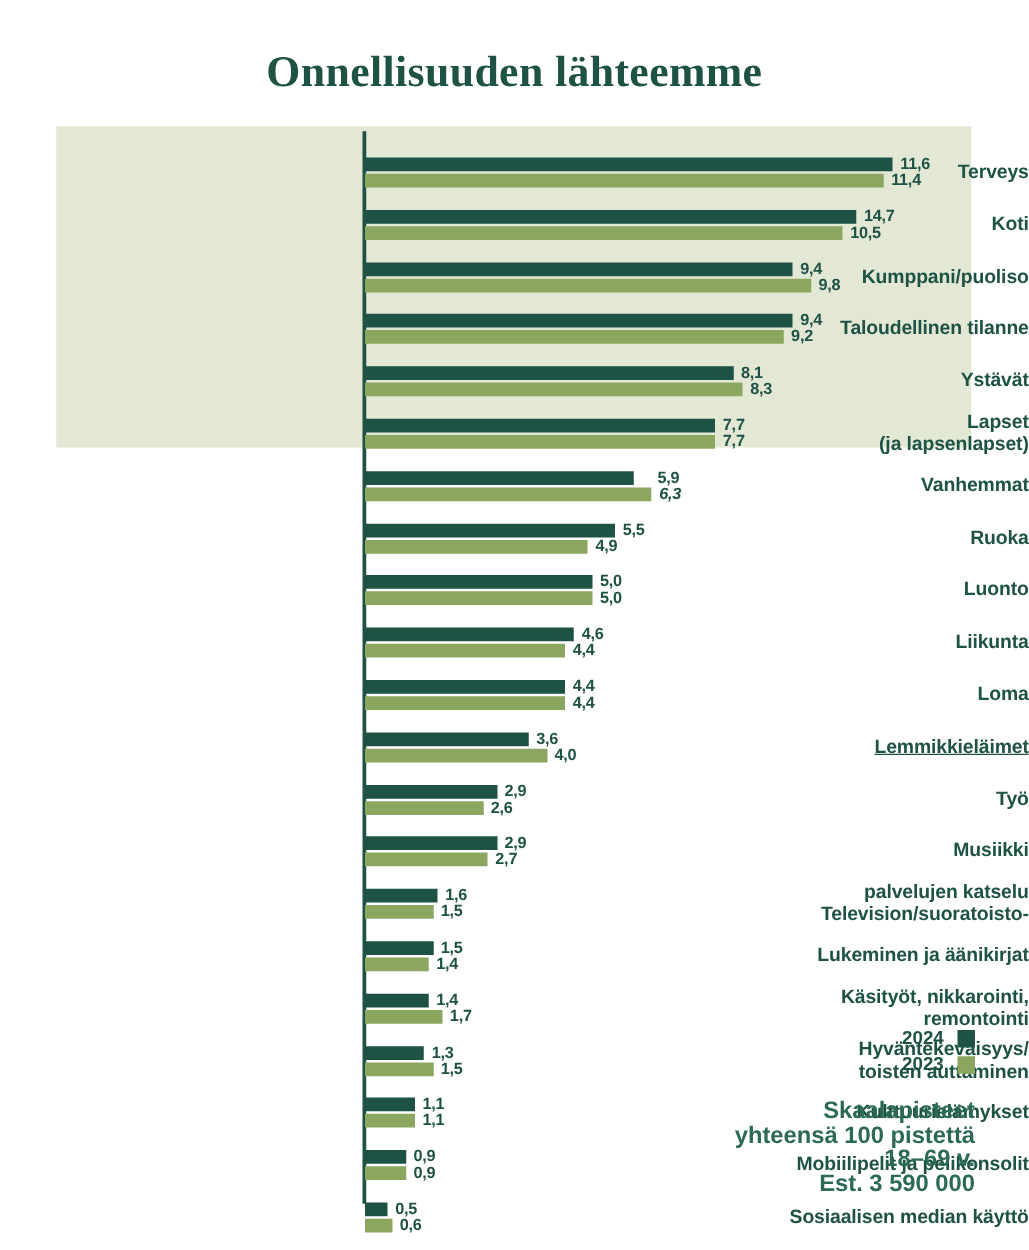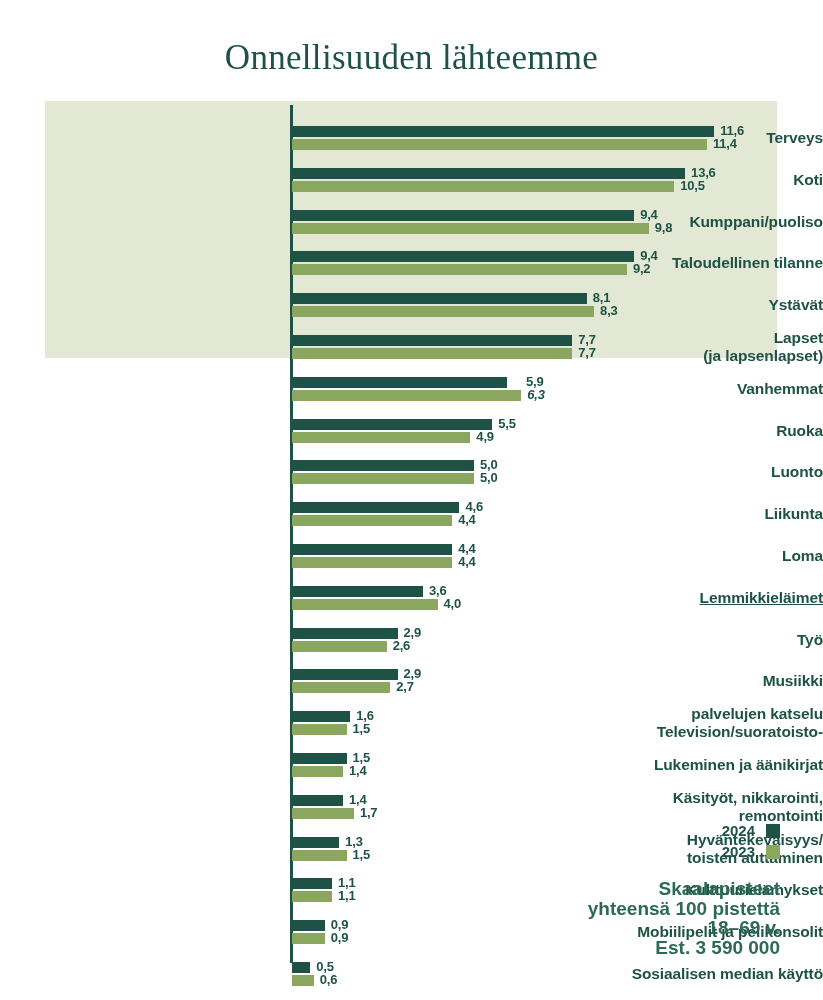--- a/index.html
+++ b/index.html
@@ -14,21 +14,21 @@
     font-family: "Liberation Sans", sans-serif;
     overflow: hidden;
   }
   #chart-title {
     position: absolute;
     top: 38px;
     left: 0;
     width: 823px;
     text-align: center;
     font-family: "Liberation Serif", serif;
-    font-weight: normal;
+    font-weight: bold;
     font-size: 35px;
     letter-spacing: 0.3px;
     color: #1d5245;
   }
   #highlight-panel {
     position: absolute;
     left: 45px;
     top: 101px;
     width: 732px;
     height: 257px;
@@ -155,21 +155,21 @@
         </div>
       </div>
     </div>
     <div class="row" style="top: 167.8px;">
       <div class="row-label" style="top: 3px;">
         <div>Koti</div>
       </div>
       <div class="bars">
         <div class="bar-wrap">
           <div class="bar y2024" style="width: 393.12px;"></div>
-          <div class="bar-value" style="left: 399.12px;">13,6</div>
+          <div class="bar-value" style="left: 399.12px;">14,7</div>
         </div>
         <div class="bar-wrap">
           <div class="bar y2023" style="width: 382.2px;"></div>
           <div class="bar-value" style="left: 388.2px;">10,5</div>
         </div>
       </div>
     </div>
     <div class="row" style="top: 209.6px;">
       <div class="row-label" style="top: 3px;">
         <div>Kumppani/puoliso</div>

